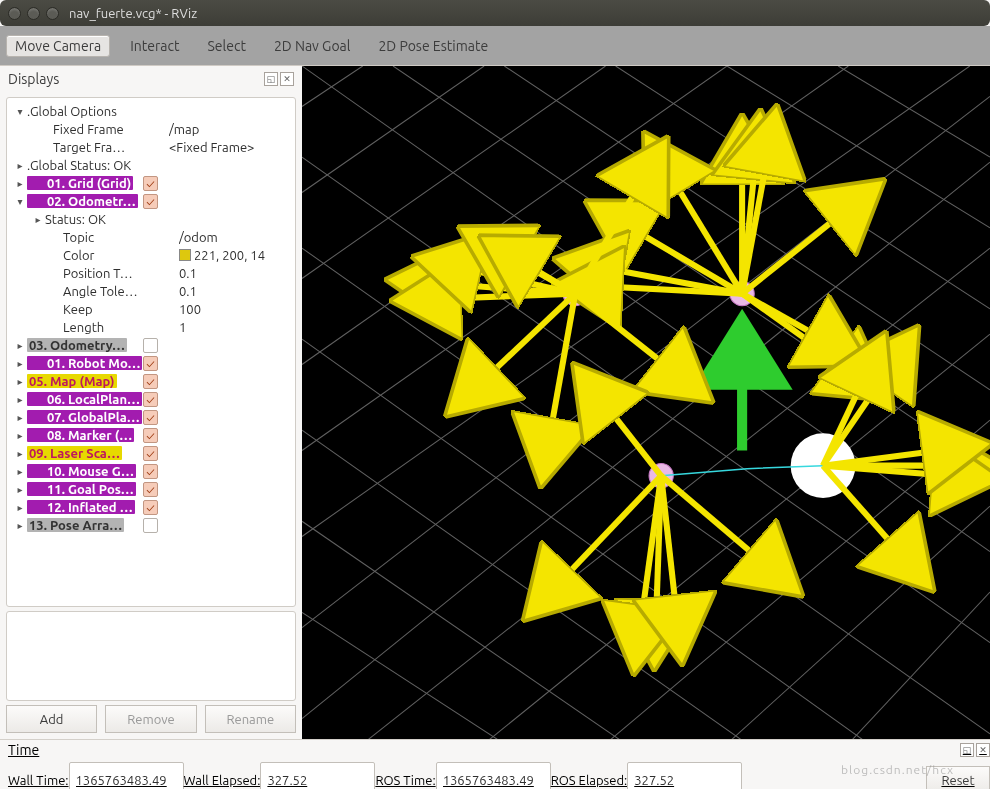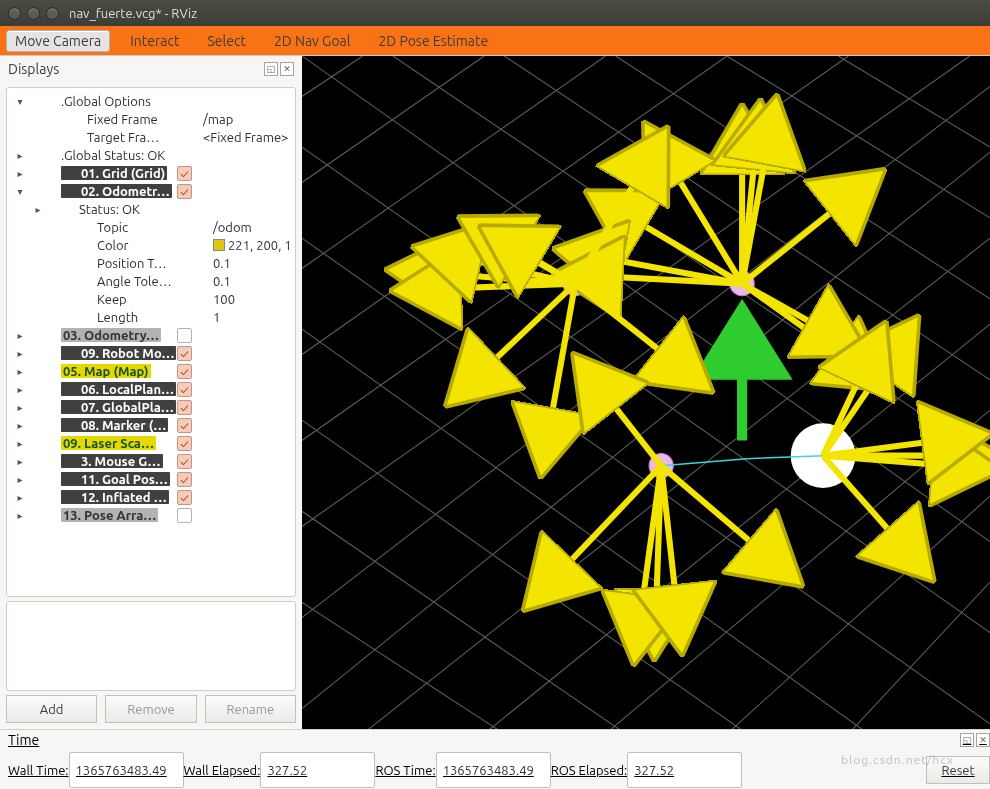--- a/index.html
+++ b/index.html
@@ -1,53 +1,53 @@
 <!DOCTYPE html>
 <html><head>
 <meta charset="utf-8">
 <style>
   * { margin: 0; padding: 0; box-sizing: border-box; font-family: "Ubuntu", "Segoe UI", Arial, sans-serif; }
   body { width: 990px; height: 789px; background: #f7f6f5; overflow: hidden; }
 
   
   .titlebar { height: 26px; background: linear-gradient(#4b4b44,#3d3d37);
-              display:flex; align-items:center; padding:0 8px; gap:6px; color:#ddd; font-size:13px;}
+              display:flex; align-items:center; padding:0 8px; gap:6px; color:#ddd; font-size:13px;border-radius:6px;}
   .tbtn { width:13px; height:13px; border-radius:50%; background:#5b5b55;
           border:1px solid #2b2b26; box-shadow: inset 0 2px 2px rgba(255,255,255,.15); }
 
   
-  .toolbar { height:30px; background:#f97316; border-bottom:1px solid #cfcac4;
+  .toolbar { height:40px; background:#a3a3a3; border-bottom:1px solid #cfcac4;
              display:flex; align-items:center; padding:2px 6px; gap:12px; font-size:14px; color:#3c3c3c;}
   .tool { padding:2px 8px; border-radius:3px; cursor:pointer; }
   .tool.active { background:#e6e4e2; border:1px solid #b7b3ae; box-shadow: inset 0 1px 0 #fff; }
 
   
   .work { display:flex; height: calc(789px - 26px - 30px - 60px); }
   .sidebar { width:302px; display:flex; flex-direction:column; padding:3px 6px 6px 6px; gap:4px;}
   .panel-head { display:flex; align-items:center; justify-content:space-between; font-size:14px;
                 padding:2px 2px 6px 2px; color:#3c3c3c;}
   .panel-icons {display:flex; gap:2px;}
   .picon { width:14px; height:14px; border:1px solid #a8a29c; font-size:9px;
            display:flex; align-items:center; justify-content:center; color:#666; background:#fff;}
 
   .tree { flex:1 1 auto; background:#fff; border:1px solid #d0ccc6; border-radius:3px;
           padding:4px 4px; font-size:13px; color:#2f2f2f; overflow:auto; }
   .row { display:flex; align-items:center; white-space:nowrap; height:18px; }
   .tog { width:10px; text-align:center; color:#555; font-size:10px; flex:none; }
-  .lab { flex: 0 0 118px; overflow:hidden; text-overflow:ellipsis; padding-left:2px;margin-left:34px; }
+  .lab { flex: 0 0 118px; overflow:hidden; text-overflow:ellipsis; padding-left:2px; }
   .val { flex:1; overflow:hidden; text-overflow:ellipsis; display:flex; align-items:center; gap:3px;}
   .sw  { width:12px; height:12px; border:1px solid #888; flex:none; }
   .chk { width:15px; height:15px; border:1px solid #c29682; border-radius:2px;
          background:#f6ccb9; display:flex; align-items:center; justify-content:center; color:#a04018; font-size:12px; flex:none;}
   .chk.empty { background:#fff; border-color:#b6b1ab; color:transparent;}
   .bold { font-weight:bold; }
   .pill { color:#fff; padding:0 2px; border-radius:1px; }
-  .pill.blue   { background:#404040;padding-left:20px; }
+  .pill.blue   { background:#a21caf;padding-left:20px; }
   .pill.grey   { background:#b3b3b3; color:#333; }
-  .pill.yellow { background:#e7d900; color:#14532d; }
+  .pill.yellow { background:#e7d900; color:#be185d; }
   .depth1 { padding-left: 4px; }
   .depth2 { padding-left: 22px; }
   .depth3 { padding-left: 40px; }
 
   .desc { height:90px; background:#fff; border:1px solid #d0ccc6; border-radius:3px; }
 
   .btnrow { display:flex; gap:8px; }
   .btn { flex:1; height:28px; border:1px solid #c3bfb9; border-radius:0;
          background:linear-gradient(#fcfbfa,#eceae7); font-size:13px; color:#3c3c3c;
          display:flex; align-items:center; justify-content:center; }
@@ -177,21 +177,21 @@
               <span>1</span>
             </span>
           </div>
           <div class="row depth1">
             <span class="tog">▸</span>
             <span class="lab" style="flex:0 0 118px"><span class="pill grey bold">03. Odometry…</span></span>
             <span class="chk empty">✓</span>
           </div>
           <div class="row depth1">
             <span class="tog">▸</span>
-            <span class="lab" style="flex:0 0 118px"><span class="pill blue bold">09. Robot Mo…</span></span>
+            <span class="lab" style="flex:0 0 118px"><span class="pill blue bold">01. Robot Mo…</span></span>
             <span class="chk ">✓</span>
           </div>
           <div class="row depth1">
             <span class="tog">▸</span>
             <span class="lab" style="flex:0 0 118px"><span class="pill yellow bold">05. Map (Map)</span></span>
             <span class="chk ">✓</span>
           </div>
           <div class="row depth1">
             <span class="tog">▸</span>
             <span class="lab" style="flex:0 0 118px"><span class="pill blue bold">06. LocalPlan…</span></span>
@@ -207,21 +207,21 @@
             <span class="lab" style="flex:0 0 118px"><span class="pill blue bold">08. Marker (…</span></span>
             <span class="chk ">✓</span>
           </div>
           <div class="row depth1">
             <span class="tog">▸</span>
             <span class="lab" style="flex:0 0 118px"><span class="pill yellow bold">09. Laser Sca…</span></span>
             <span class="chk ">✓</span>
           </div>
           <div class="row depth1">
             <span class="tog">▸</span>
-            <span class="lab" style="flex:0 0 118px"><span class="pill blue bold">3. Mouse G…</span></span>
+            <span class="lab" style="flex:0 0 118px"><span class="pill blue bold">10. Mouse G…</span></span>
             <span class="chk ">✓</span>
           </div>
           <div class="row depth1">
             <span class="tog">▸</span>
             <span class="lab" style="flex:0 0 118px"><span class="pill blue bold">11. Goal Pos…</span></span>
             <span class="chk ">✓</span>
           </div>
           <div class="row depth1">
             <span class="tog">▸</span>
             <span class="lab" style="flex:0 0 118px"><span class="pill blue bold">12. Inflated …</span></span>

